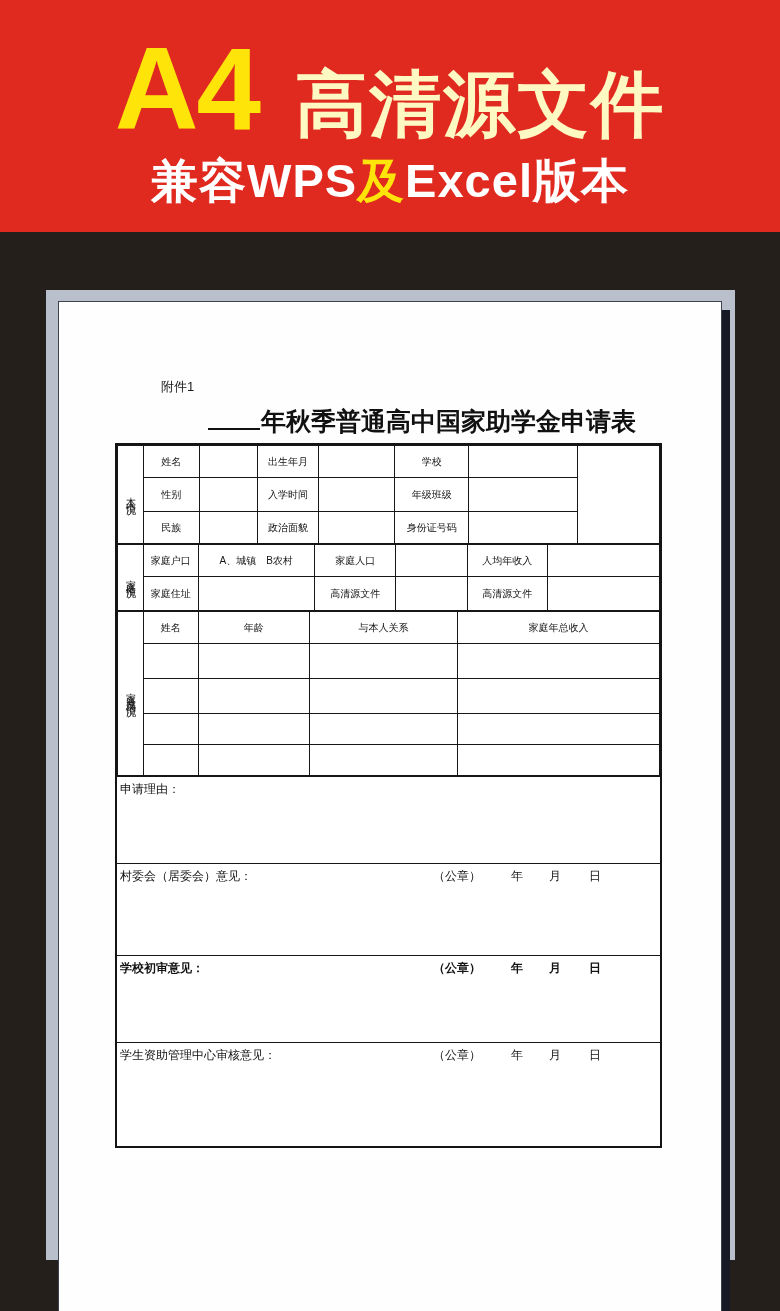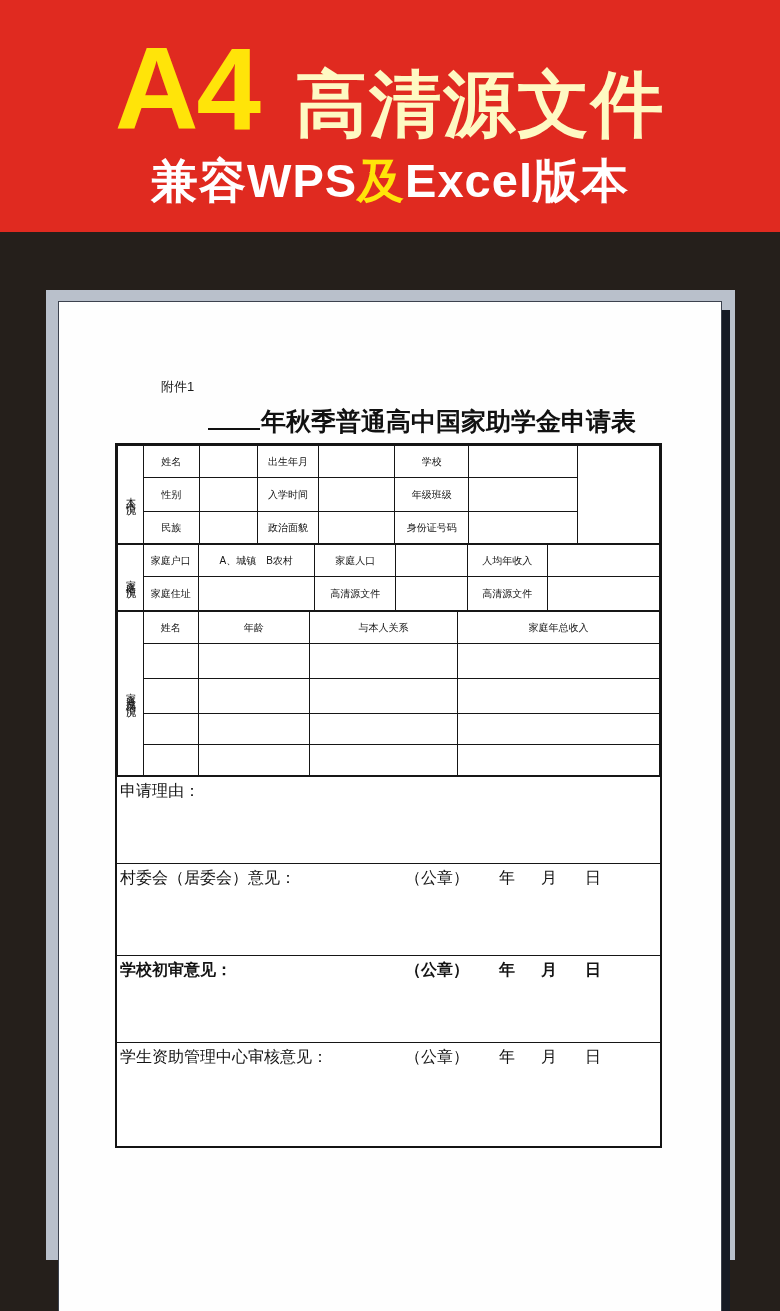--- a/index.html
+++ b/index.html
@@ -88,21 +88,21 @@
     letter-spacing: 3px; margin: 0 auto; line-height: 1;
   }
   td.h33 { height: 32px; }
   td.h34 { height: 34px; }
   td.h35 { height: 35px; }
   td.h31 { height: 31px; }
 
   .box {
     border-top: 1px solid #161616;
     position: relative;
-    text-align: left; font-size: 16px; color: #141414;
+    text-align: left; font-size: 12px; color: #141414;
     padding: 4px 4px 0 3px;
   }
   .box-reason  { height: 87px; }
   .box-op1 { height: 92px; }
   .box-op2 { height: 87px; font-weight: bold; }
   .box-op3 { height: 104px; }
   .op-head { display: flex; align-items: flex-start; white-space: nowrap; }
   .op-seal { margin-left: auto; }
   .op-y { margin-left: 30px; }
   .op-m { margin-left: 26px; }

